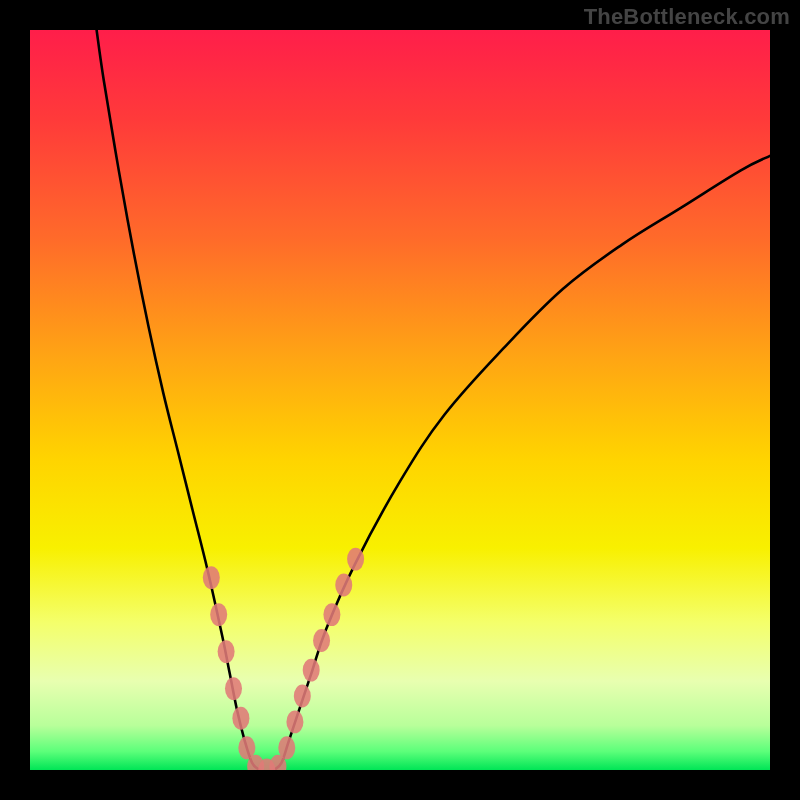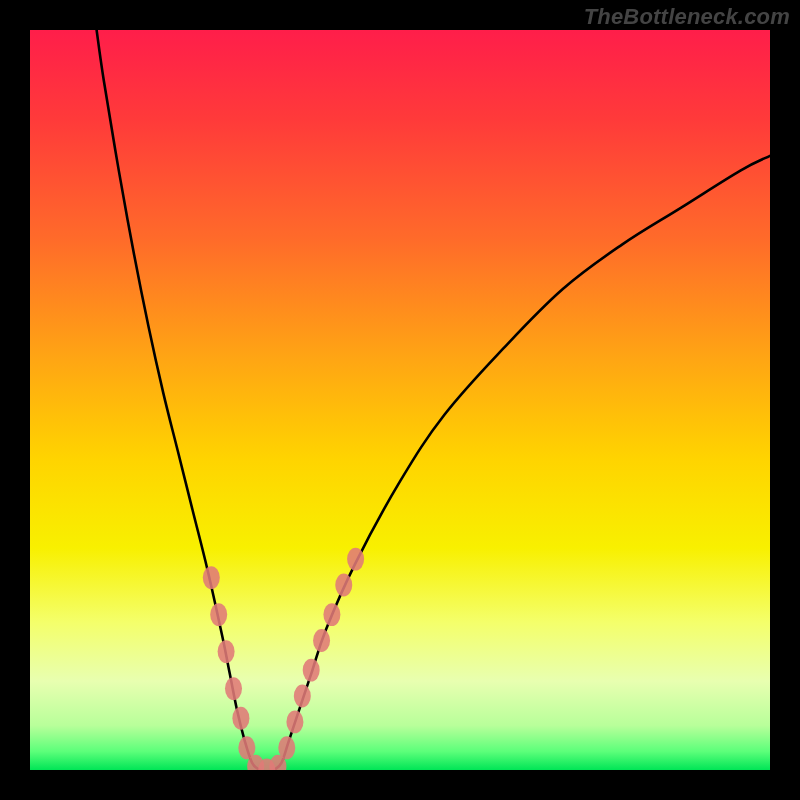--- a/index.html
+++ b/index.html
@@ -21,21 +21,20 @@
   }
   .watermark {
     position: absolute;
     top: 4px;
     right: 10px;
     font-size: 22px;
     font-weight: 600;
     color: #444;
     letter-spacing: 0.2px;
     user-select: none;
-    font-style: italic;
   }
   .plot {
     position: absolute;
     top: 30px;
     left: 30px;
     width: 740px;
     height: 740px;
     overflow: hidden;
   }
   .plot svg {

